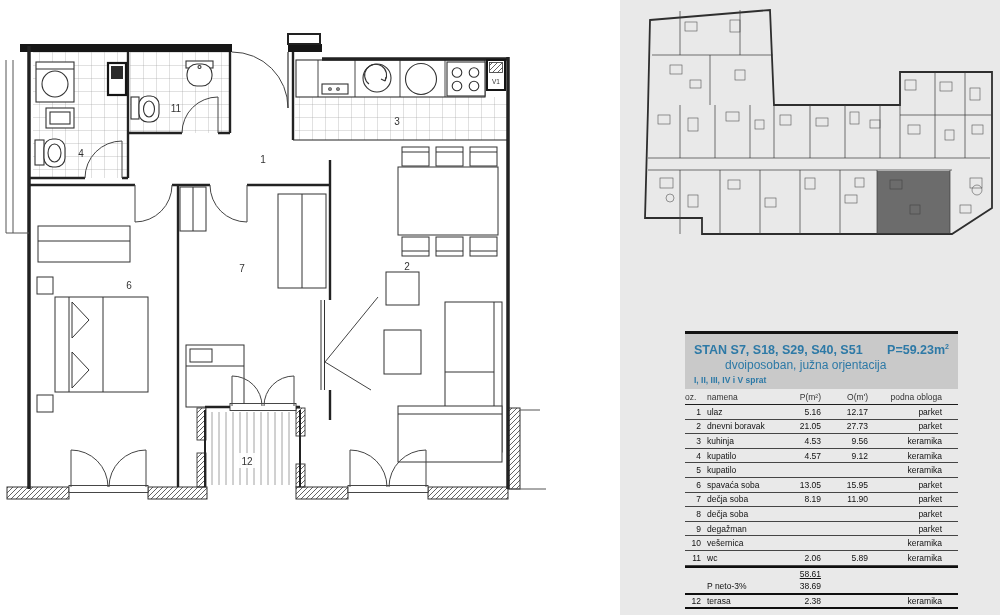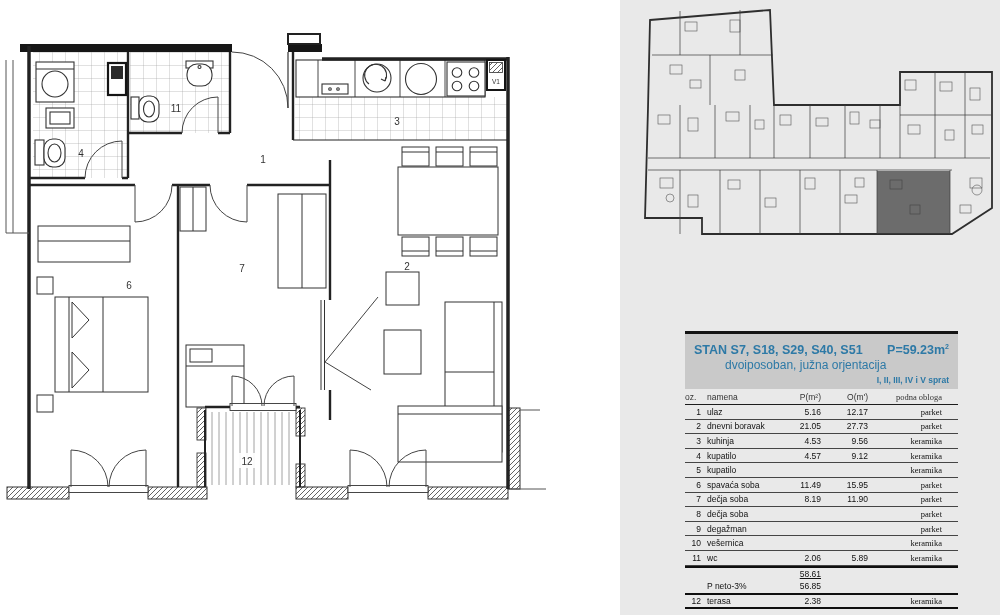--- a/index.html
+++ b/index.html
@@ -15,33 +15,33 @@
   .keyplan { left:640px; top:0; }
 
   .info { position:absolute; left:685px; top:331px; width:273px; }
   .hdr {
     height:58px; background:#c9c9c9; border-top:3px solid #141414;
     padding:5px 9px 3px 9px; color:#2d79a6;
   }
   .hdr-line1 { display:flex; justify-content:space-between; align-items:baseline;
     font-weight:bold; font-size:12.5px; line-height:16px; }
   .hdr-line2 { font-weight:normal; font-size:12px; line-height:15px;margin-left:31px; }
-  .hdr-line3 { font-weight:bold; font-size:8.5px; line-height:12px; margin-top:1px;text-align:right; }
+  .hdr-line3 { font-weight:bold; font-size:8.5px; line-height:12px; margin-top:1px; }
   sup { font-size:7px; }
 
   .trow {
     display:grid; grid-template-columns:16px 92px 28px 47px 90px;
     align-items:center; height:14.6px; border-bottom:1.4px solid #454545;
     font-size:8.5px; color:#111;
   }
   .thead { color:#333; border-bottom:1.6px solid #1c1c1c; height:16px; }
   .c-oz { text-align:right; }
   .c-nm { padding-left:6px; }
   .c-p, .c-o { text-align:right; }
-  .c-ob { text-align:right; padding-right:16px;font-family:Liberation Serif, serif; }
+  .c-ob { text-align:right; padding-right:16px; }
   .sum-top { border-top:2.2px solid #0f0f0f; }
   .noline { border-bottom:none;text-decoration:underline; }
   .thick  { border-bottom:2.2px solid #0f0f0f; }
   .final  { border-bottom:3px solid #0f0f0f; }
 </style>
 </head>
 <body>
 
 <div class="canvas">
 
@@ -338,21 +338,21 @@
       <div class="trow">
         <span class="c-oz">5</span>
         <span class="c-nm">kupatilo</span>
         <span class="c-p"></span>
         <span class="c-o"></span>
         <span class="c-ob">keramika</span>
       </div>
       <div class="trow">
         <span class="c-oz">6</span>
         <span class="c-nm">spavaća soba</span>
-        <span class="c-p">11.49</span>
+        <span class="c-p">13.05</span>
         <span class="c-o">15.95</span>
         <span class="c-ob">parket</span>
       </div>
       <div class="trow">
         <span class="c-oz">7</span>
         <span class="c-nm">dečja soba</span>
         <span class="c-p">8.19</span>
         <span class="c-o">11.90</span>
         <span class="c-ob">parket</span>
       </div>
@@ -388,21 +388,21 @@
       <div class="trow sum-top noline">
         <span class="c-oz"></span>
         <span class="c-nm"></span>
         <span class="c-p">58.61</span>
         <span class="c-o"></span>
         <span class="c-ob"></span>
       </div>
       <div class="trow thick">
         <span class="c-oz"></span>
         <span class="c-nm">P neto-3%</span>
-        <span class="c-p">56.85</span>
+        <span class="c-p">38.69</span>
         <span class="c-o"></span>
         <span class="c-ob"></span>
       </div>
       <div class="trow thick">
         <span class="c-oz">12</span>
         <span class="c-nm">terasa</span>
         <span class="c-p">2.38</span>
         <span class="c-o"></span>
         <span class="c-ob">keramika</span>
       </div>

